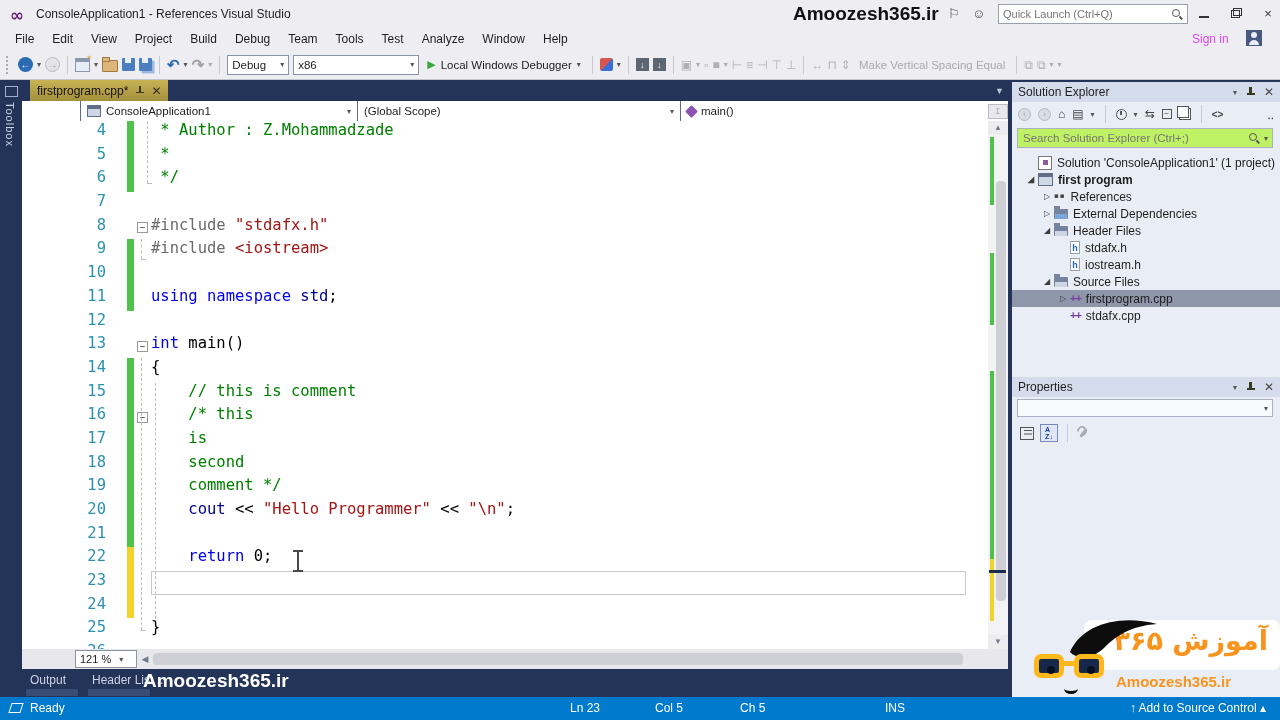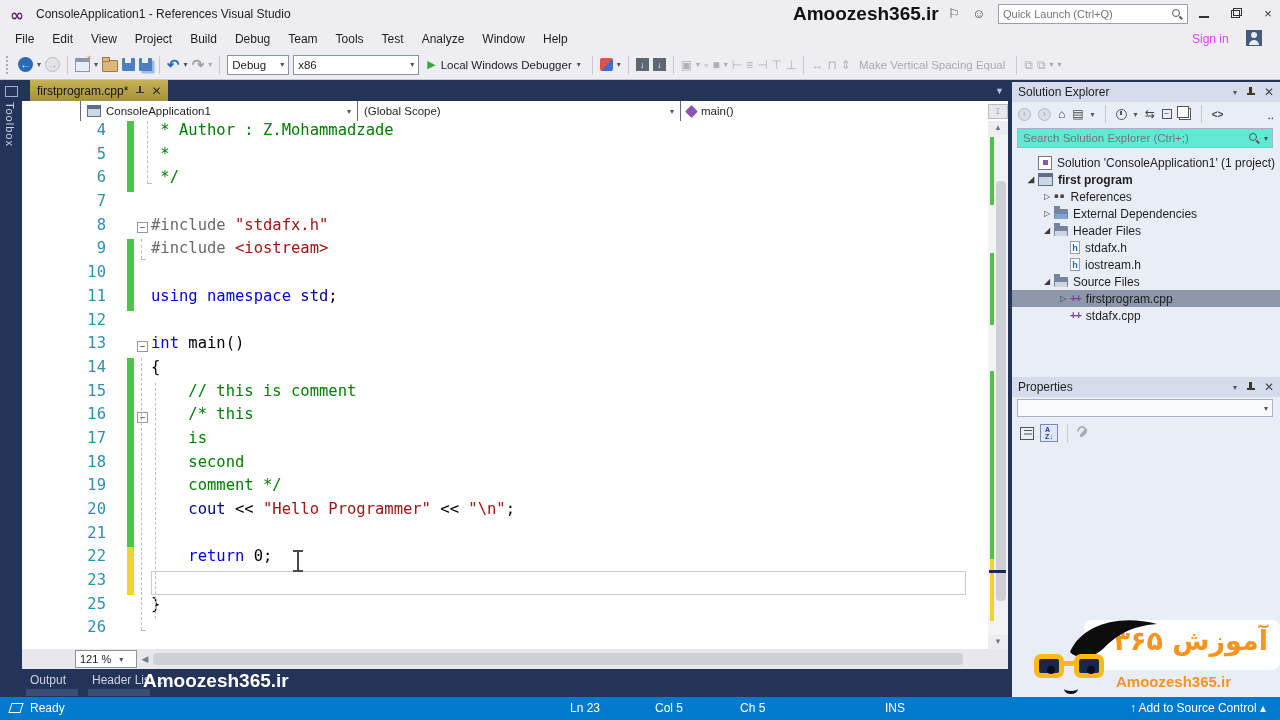--- a/index.html
+++ b/index.html
@@ -128,21 +128,21 @@
   .pnl-header .hicons{margin-left:auto;display:flex;align-items:center;gap:9px;color:#444}
   .hx{font-size:12px}
   #se-toolbar{position:absolute;left:0;top:20px;width:268px;height:24px;display:flex;align-items:center;gap:7px;padding:0 6px;box-sizing:border-box;color:#555}
   .secirc{width:13px;height:13px;border-radius:50%;background:#dadde5;border:1px solid #b4b8c2;color:#9aa0ac;font-size:9px;display:flex;align-items:center;justify-content:center;box-sizing:border-box}
   .seico{font-size:12px;color:#444}
   .clock{position:relative;width:11px;height:11px;border:1.5px solid #555;border-radius:50%;box-sizing:border-box}
   .clock::after{content:"";position:absolute;left:3.5px;top:1.5px;width:1.5px;height:4px;background:#555}
   .boxminus{width:10px;height:10px;border:1px solid #555;font:8px/8px monospace;text-align:center;color:#555;box-sizing:border-box}
   .dblsq{width:10px;height:10px;border:1.2px solid #555;background:#fff;position:relative}
   .dblsq::after{content:"";position:absolute;left:-3px;top:-3px;width:10px;height:10px;border:1.2px solid #555;background:#fff}
-  #se-search{position:absolute;left:5px;top:46px;width:256px;height:20px;background:#5eead4;border:1px solid #a9b1c3;display:flex;align-items:center;box-sizing:border-box}
+  #se-search{position:absolute;left:5px;top:46px;width:256px;height:20px;background:#bef264;border:1px solid #a9b1c3;display:flex;align-items:center;box-sizing:border-box}
   #se-search input{flex:1;border:0;outline:0;background:transparent;font-size:11.5px;color:#6d6d6d;padding:0 5px;font-family:"Liberation Sans",sans-serif}
   #se-tree{position:absolute;left:0;top:72px;width:268px}
   .tree-row{display:flex;align-items:center;height:17px;font-size:12px;color:#1e1e1e;white-space:nowrap}
   .tree-row.selected{background:#8e97aa}
   .tree-row .arrow{width:14px;flex:none;font-size:8px;color:#3c3c3c;text-align:center}
   .tree-row.bold{font-weight:bold}
   .ticon{flex:none;margin-right:5px;display:inline-flex;align-items:center;justify-content:center}
   .solution-icon{width:12px;height:12px;border:1px solid #777;background:#fdfdfd}
   .solution-icon::after{content:"";width:5px;height:5px;background:#8a5a9e;margin:auto}
   .cpp-project-icon{width:13px;height:11px;background:#cdd7e6;border:1px solid #5f6d88;position:relative}
@@ -325,20 +325,21 @@
       <div class="code-row"><span class="ln-num">14</span><span class="ln-gap"></span><span class="ln-bar green"></span><span class="ln-fold"></span><span class="ln-code"><span class="tok-plain">{</span></span></div>
       <div class="code-row"><span class="ln-num">15</span><span class="ln-gap"></span><span class="ln-bar green"></span><span class="ln-fold"></span><span class="ln-code"><span class="tok-comment">    // this is comment</span></span></div>
       <div class="code-row"><span class="ln-num">16</span><span class="ln-gap"></span><span class="ln-bar green"></span><span class="ln-fold"><span class="foldbox">−</span></span><span class="ln-code"><span class="tok-comment">    /* this</span></span></div>
       <div class="code-row"><span class="ln-num">17</span><span class="ln-gap"></span><span class="ln-bar green"></span><span class="ln-fold"></span><span class="ln-code"><span class="tok-comment">    is</span></span></div>
       <div class="code-row"><span class="ln-num">18</span><span class="ln-gap"></span><span class="ln-bar green"></span><span class="ln-fold"></span><span class="ln-code"><span class="tok-comment">    second</span></span></div>
       <div class="code-row"><span class="ln-num">19</span><span class="ln-gap"></span><span class="ln-bar green"></span><span class="ln-fold"></span><span class="ln-code"><span class="tok-comment">    comment */</span></span></div>
       <div class="code-row"><span class="ln-num">20</span><span class="ln-gap"></span><span class="ln-bar green"></span><span class="ln-fold"></span><span class="ln-code"><span class="tok-plain">    </span><span class="tok-type">cout</span><span class="tok-plain"> &lt;&lt; </span><span class="tok-str">"Hello Programmer"</span><span class="tok-plain"> &lt;&lt; </span><span class="tok-str">"\n"</span><span class="tok-plain">;</span></span></div>
       <div class="code-row"><span class="ln-num">21</span><span class="ln-gap"></span><span class="ln-bar green"></span><span class="ln-fold"></span><span class="ln-code"></span></div>
       <div class="code-row"><span class="ln-num">22</span><span class="ln-gap"></span><span class="ln-bar yellow"></span><span class="ln-fold"></span><span class="ln-code"><span class="tok-plain">    </span><span class="tok-kw">return</span><span class="tok-plain"> </span><span class="tok-plain">0</span><span class="tok-plain">;</span></span></div>
       <div class="code-row"><span class="ln-num">23</span><span class="ln-gap"></span><span class="ln-bar yellow"></span><span class="ln-fold"></span><span class="ln-code current"></span></div>
+      <div class="code-row"><span class="ln-num">24</span><span class="ln-gap"></span><span class="ln-bar yellow"></span><span class="ln-fold"></span><span class="ln-code"></span></div>
       <div class="code-row"><span class="ln-num">25</span><span class="ln-gap"></span><span class="ln-bar none"></span><span class="ln-fold"></span><span class="ln-code"><span class="tok-plain">}</span></span></div>
       <div class="code-row"><span class="ln-num">26</span><span class="ln-gap"></span><span class="ln-bar none"></span><span class="ln-fold"></span><span class="ln-code"></span></div>
     </div>
 
   <div class="guide" style="left:119px;top:118px;height:20px"></div>
   <div class="hook" style="left:119px;top:138px;width:5px"></div>
   <div class="guide" style="left:119px;top:237px;height:272px"></div>
   <div class="hook" style="left:119px;top:509px;width:5px"></div>
   <div class="guide" style="left:125px;top:0;height:62px"></div>
   <div class="hook" style="left:125px;top:62px;width:5px"></div>

